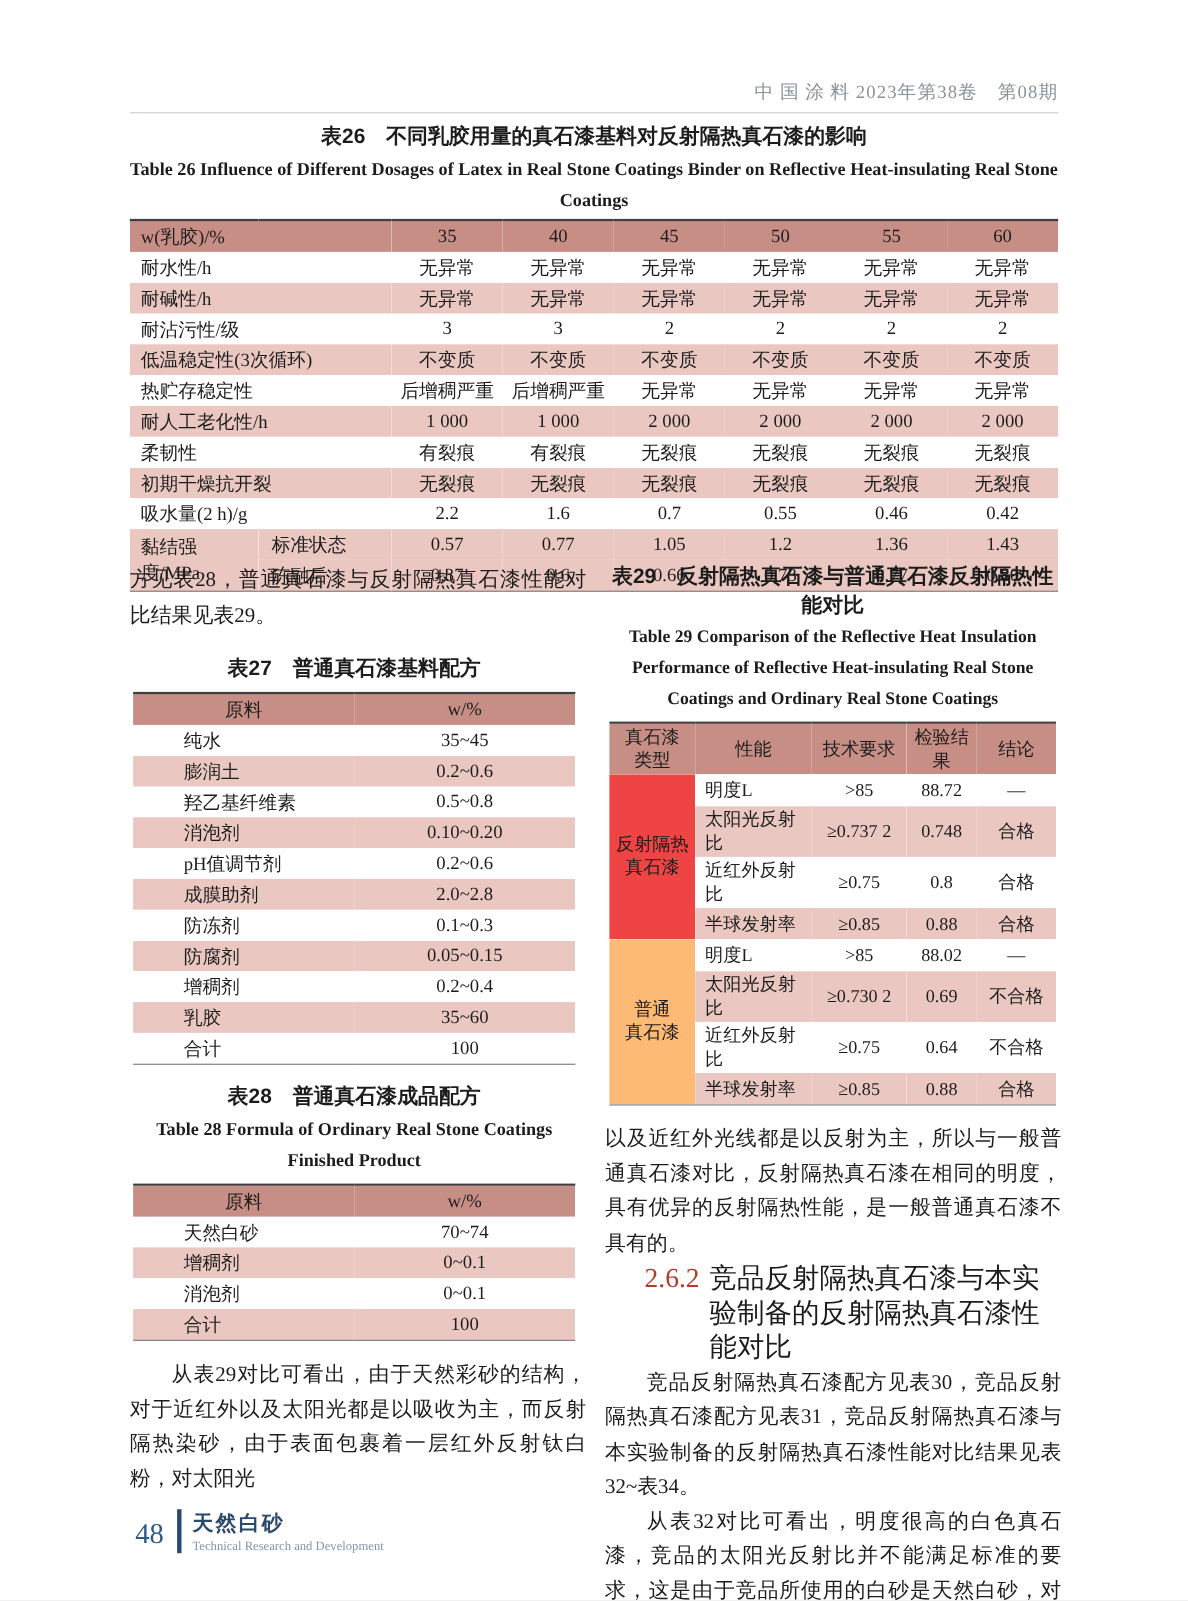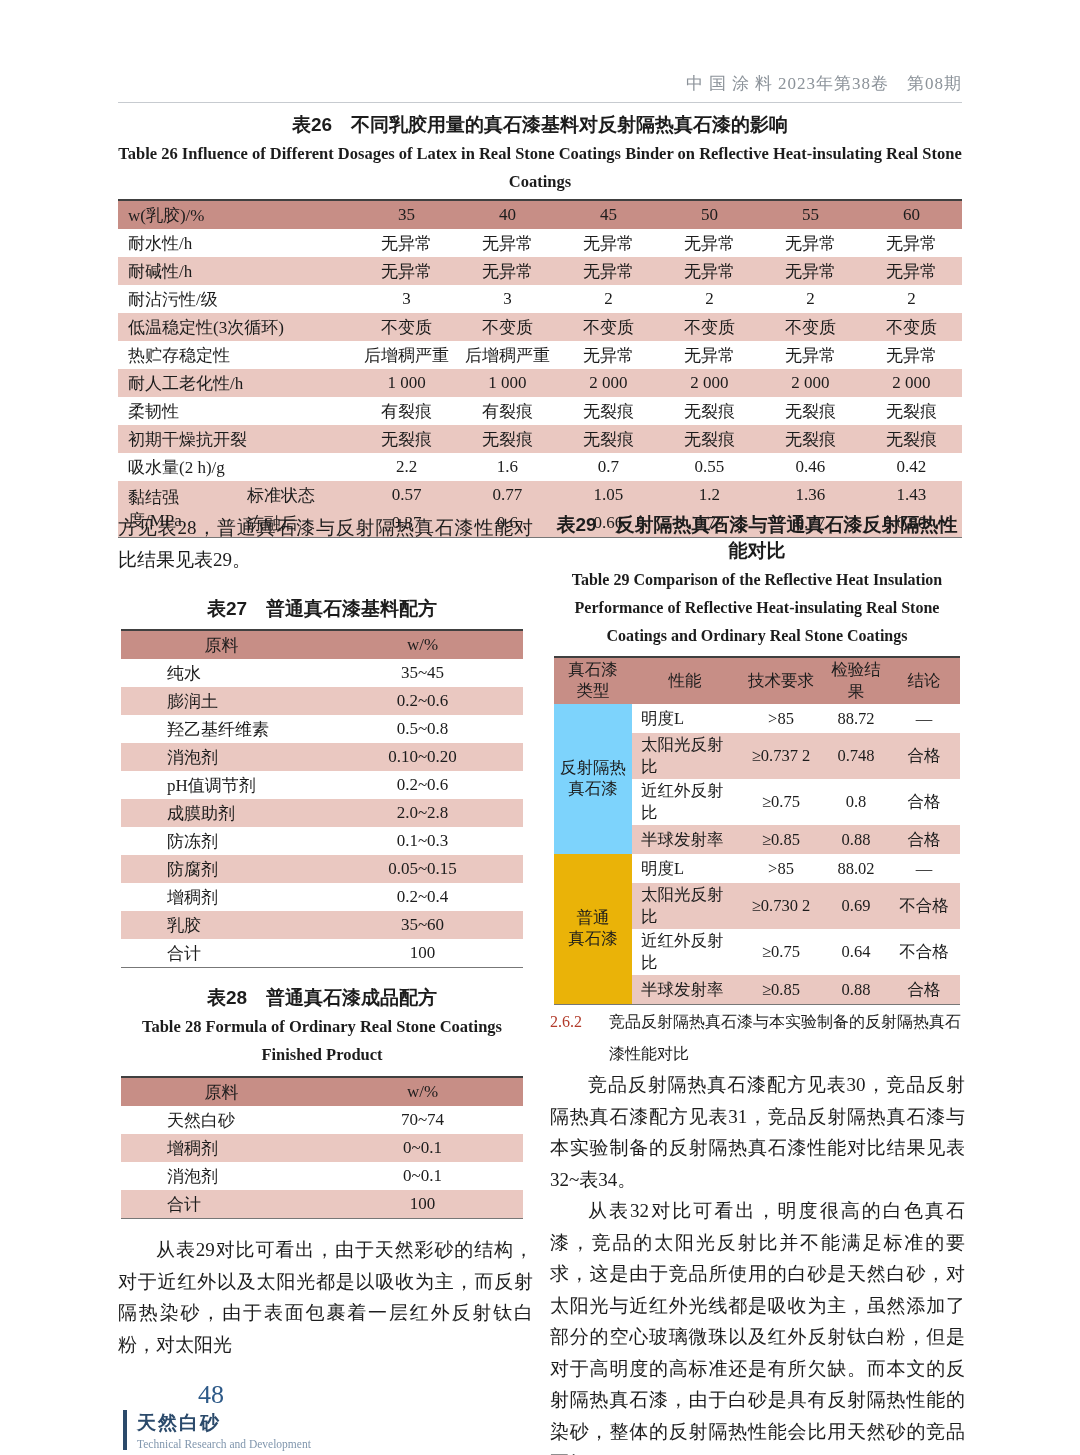--- a/index.html
+++ b/index.html
@@ -19,22 +19,22 @@
   .tbl-title-en{text-align:center;font-weight:bold;font-size:16.5px;line-height:28px;margin-top:2px;}
   table{border-collapse:collapse;table-layout:fixed;width:100%;
         border-top:2px solid #404040;border-bottom:1.5px solid #777;}
   td{height:26px;text-align:center;padding:1px 3px;font-size:17px;overflow:hidden;}
   thead tr{background:#c78e86;}
   .lbl{text-align:left;padding-left:10px;}
   .sublbl{text-align:left;padding-left:12px;}
   .mat{text-align:left;padding-left:46px;}
   .perf{text-align:left;padding-left:9px;}
   .prewrap{white-space:pre-line;line-height:1.25;}
-  .grp-white{background:#7dd3fc;}
-  .grp-pink{background:#eab308;}
+  .grp-white{background:#ef4444;}
+  .grp-pink{background:#fdba74;}
 
   #t26-table tbody tr:nth-child(even),
   #t26-table tbody tr:nth-child(11),
   #t27-table tbody tr:nth-child(even),
   #t28-table tbody tr:nth-child(even),
   #t29-table tbody tr:nth-child(even){background:#eac8c1;}
 
   
   .t26-block{position:absolute;top:112px;left:118px;width:844px;}
   .t26-block table{margin-top:3px;}
@@ -48,25 +48,25 @@
   .t28-block{margin-top:17px;width:402px;margin-left:3px;}
   .t27-block table,.t28-block table{margin-top:7px;}
   .t29-block{width:406px;margin-left:4px;}
   .t29-block table{margin-top:6px;}
   .t29-block .tbl-title-en{font-size:16px;}
   #t29-table td{font-size:16.5px;height:27px;}
   #t29-table thead td{height:44px;}
   .left-para2{margin-top:15px;}
   .right-para1{margin-top:15px;}
 
-  .section-head{position:relative;margin-top:1px;font-size:16px;line-height:31.5px;padding-left:59px;}
+  .section-head{position:relative;margin-top:1px;font-size:25px;line-height:31.5px;padding-left:59px;margin-left:36px;}
   .sec-no{position:absolute;left:0;top:0;color:#b23b2b;}
 
   
-  .page-footer{position:absolute;top:1372px;left:123px;display:flex;align-items:center;flex-direction:column;}
+  .page-footer{position:absolute;top:1372px;left:123px;display:flex;align-items:flex-start;}
   .page-num{font-size:26px;color:#2e5a88;margin-right:12px;margin-top:8px;}
   .footer-text{border-left:4px solid #2b4a6b;padding-left:10px;}
   .footer-zh{font-size:19px;font-weight:bold;color:#2b4a6b;letter-spacing:2px;
              font-family:"Liberation Sans","DejaVu Sans",sans-serif;}
   .footer-en{font-size:11.5px;color:#8096ad;margin-top:2px;}
 </style>
 </head>
 <body>
 
 <div class="page">
@@ -381,20 +381,21 @@
             <tr>
               <td class="perf">半球发射率</td>
               <td>≥0.85</td>
               <td>0.88</td>
               <td>合格</td>
             </tr>
           </tbody>
       </table>
     </div>
 
+    <div class="para right-para1">以及近红外光线都是以反射为主，所以与一般普通真石漆对比，反射隔热真石漆在相同的明度，具有优异的反射隔热性能，是一般普通真石漆不具有的。</div>
 
     <div class="section-head">
       <span class="sec-no">2.6.2</span>
       <span>竞品反射隔热真石漆与本实验制备的反射隔热真石漆性能对比</span>
     </div>
 
     <div class="para indent">竞品反射隔热真石漆配方见表30，竞品反射隔热真石漆配方见表31，竞品反射隔热真石漆与本实验制备的反射隔热真石漆性能对比结果见表32~表34。</div>
     <div class="para indent">从表32对比可看出，明度很高的白色真石漆，竞品的太阳光反射比并不能满足标准的要求，这是由于竞品所使用的白砂是天然白砂，对太阳光与近红外光线都是吸收为主，虽然添加了部分的空心玻璃微珠以及红外反射钛白粉，但是对于高明度的高标准还是有所欠缺。而本文的反射隔热真石漆，由于白砂是具有反射隔热性能的染砂，整体的反射隔热性能会比用天然砂的竞品更好。</div>
   </div>
 

